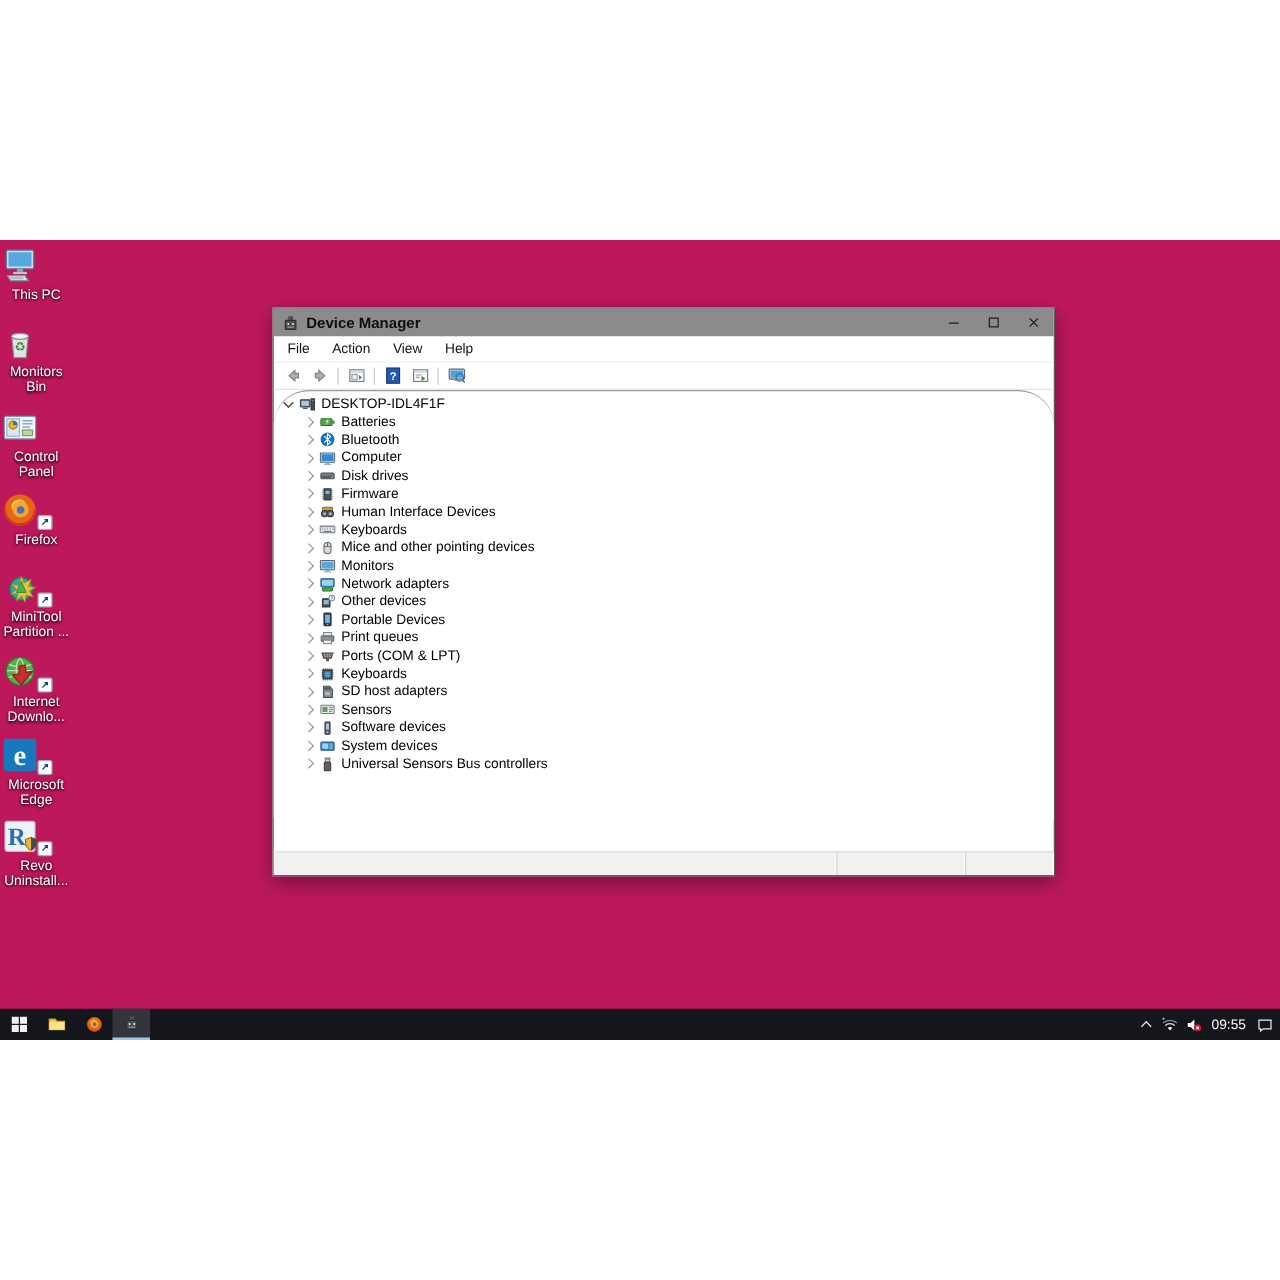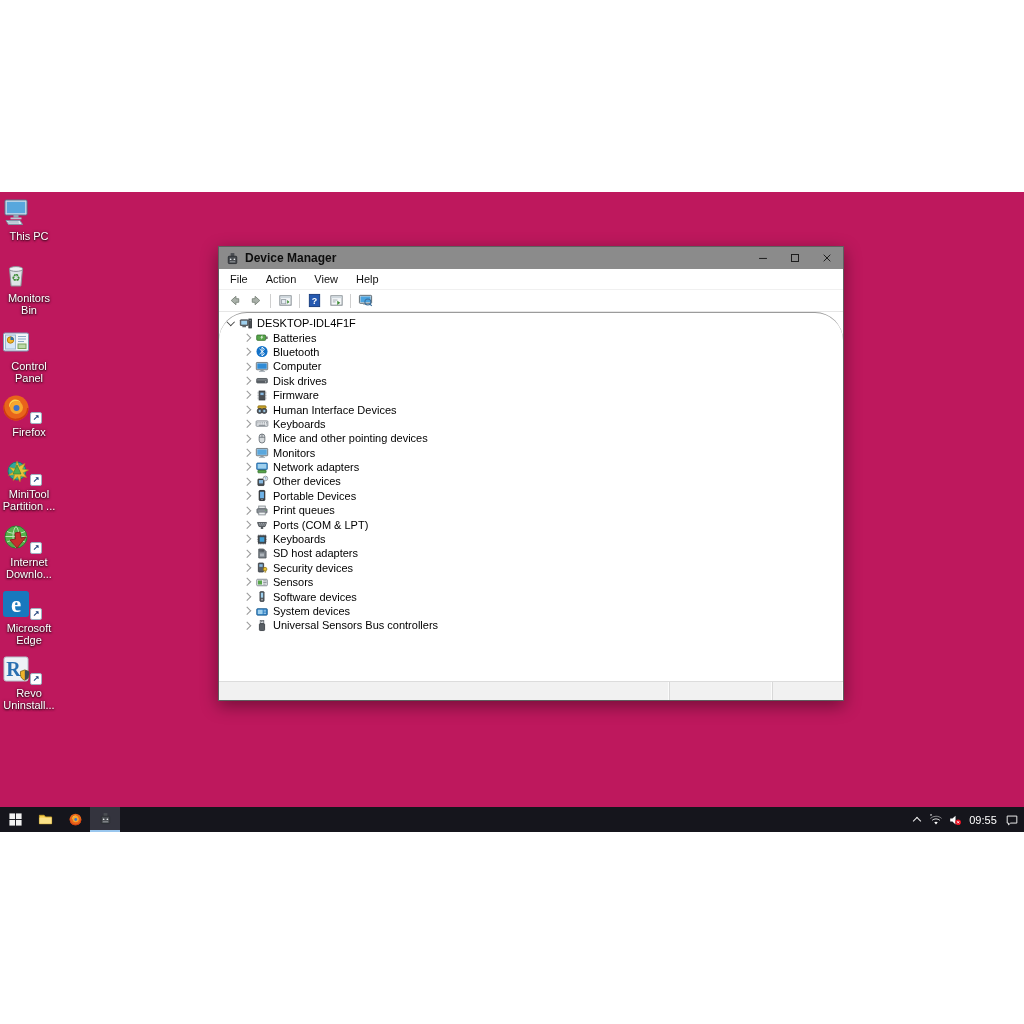--- a/index.html
+++ b/index.html
@@ -423,34 +423,20 @@
               </svg>
             </span>
             <span>SD host adapters</span>
           </div>
           <div class="row child">
             <span class="chevbox">
               <span class="chev"></span>
             </span>
             <span class="t-ic">
               <svg viewBox="0 0 16 16">
-                <rect x="3.5" y="2.5" width="6.5" height="11" rx="0.8" fill="#5a6066" stroke="#33383d"></rect>
-                <rect x="4.7" y="4" width="4.1" height="3.2" fill="#86b8e0"></rect>
-                <circle cx="11.8" cy="10" r="2.2" fill="#e8c233" stroke="#9c7e14"></circle>
-                <path d="M11.8 12.2v2.2M11.8 13.3h1.4" stroke="#9c7e14" stroke-width="1"></path>
-              </svg>
-            </span>
-            <span>Security devices</span>
-          </div>
-          <div class="row child">
-            <span class="chevbox">
-              <span class="chev"></span>
-            </span>
-            <span class="t-ic">
-              <svg viewBox="0 0 16 16">
                 <rect x="1.5" y="4" width="13" height="8" rx="1" fill="#e9ecef" stroke="#747b82"></rect>
                 <rect x="3" y="5.5" width="5" height="5" fill="#57a64a"></rect>
                 <path d="M9.5 6h4M9.5 8h4M9.5 10h3" stroke="#747b82" stroke-width="0.9"></path>
               </svg>
             </span>
             <span>Sensors</span>
           </div>
           <div class="row child">
             <span class="chevbox">
               <span class="chev"></span>

